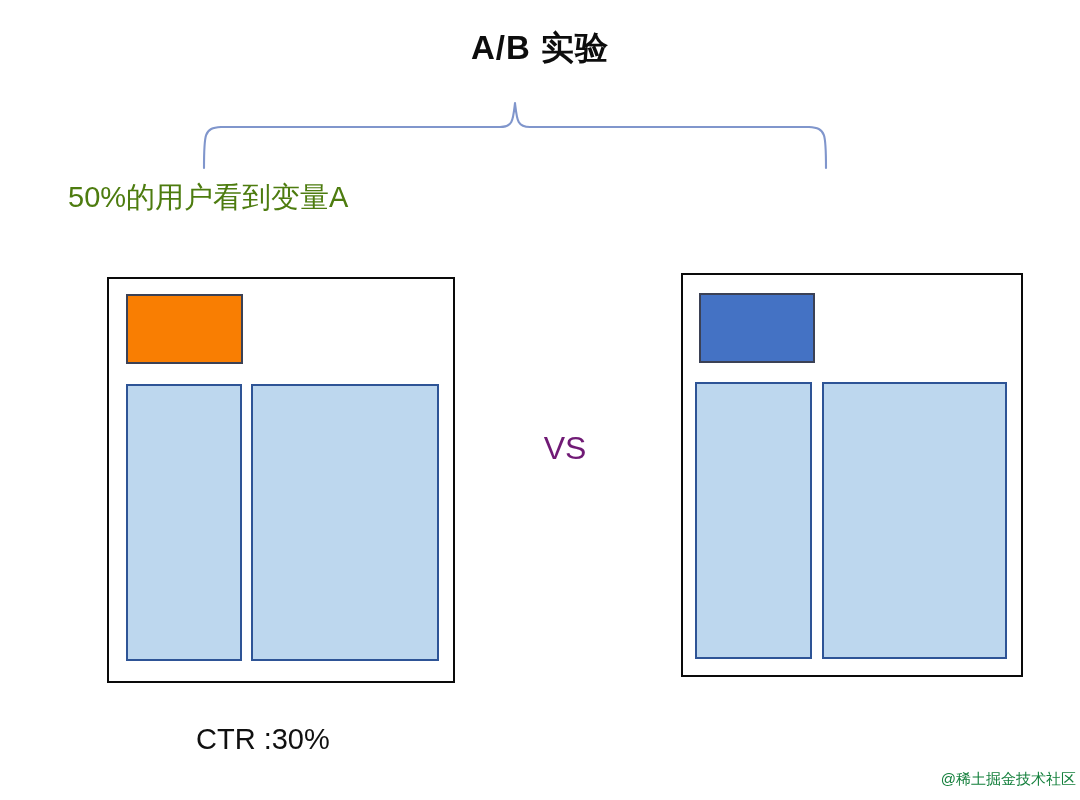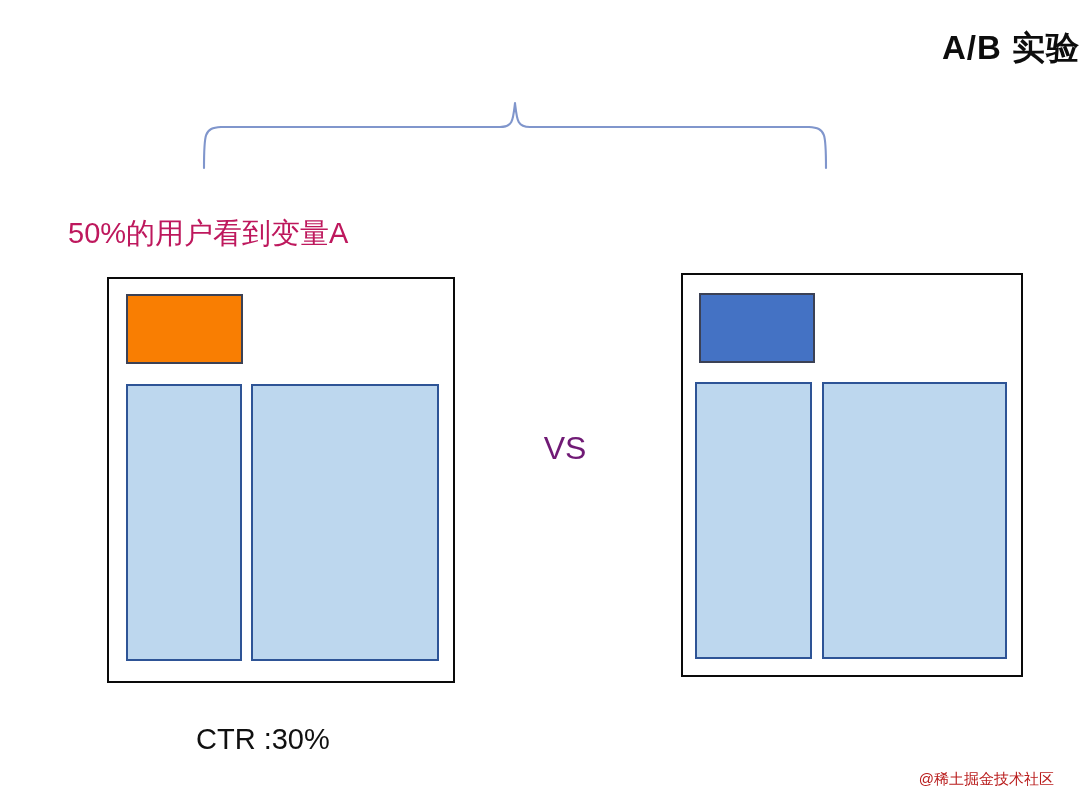--- a/index.html
+++ b/index.html
@@ -19,21 +19,21 @@
     height: 800px;
     background: #ffffff;
   }
 
   
   .title {
     position: absolute;
     left: 0;
     top: 26px;
     width: 1080px;
-    text-align: right;
+    text-align: center;
     font-size: 33px;
     font-weight: bold;
     color: #0d0d0d;
     letter-spacing: 1px;
     line-height: 44px;
   }
 
   
   .brace-wrap {
     position: absolute;
@@ -41,24 +41,23 @@
     top: 100px;
     width: 640px;
     height: 70px;
   }
 
   
   .split-label {
     position: absolute;
     top: 176px;
     font-size: 29px;
-    color: #be185d;
+    color: #4d7c0f;
     line-height: 42px;
     white-space: nowrap;
-    margin-top: 36px;
   }
   .split-label.left  { left: 68px; }
   .split-label.right { left: 650px; }
 
   
   .screen {
     position: absolute;
     background: #ffffff;
     border: 2px solid #0a0a0a;
     box-sizing: border-box;
@@ -146,24 +145,24 @@
     color: #101010;
     line-height: 42px;
     white-space: nowrap;
   }
   .ctr.left  { left: 196px; top: 718px; text-align: center; }
   .ctr.right { left: 775px; top: 708px; }
 
   
   .watermark {
     position: absolute;
-    right: 26px;
+    right: 4px;
     bottom: 10px;
     font-size: 15px;
-    color: #b91c1c;
+    color: #15803d;
     line-height: 22px;
     white-space: nowrap;
   }
 </style>
 </head>
 <body>
 
 <div class="canvas">
 
   <div class="title">A/B 实验</div>

